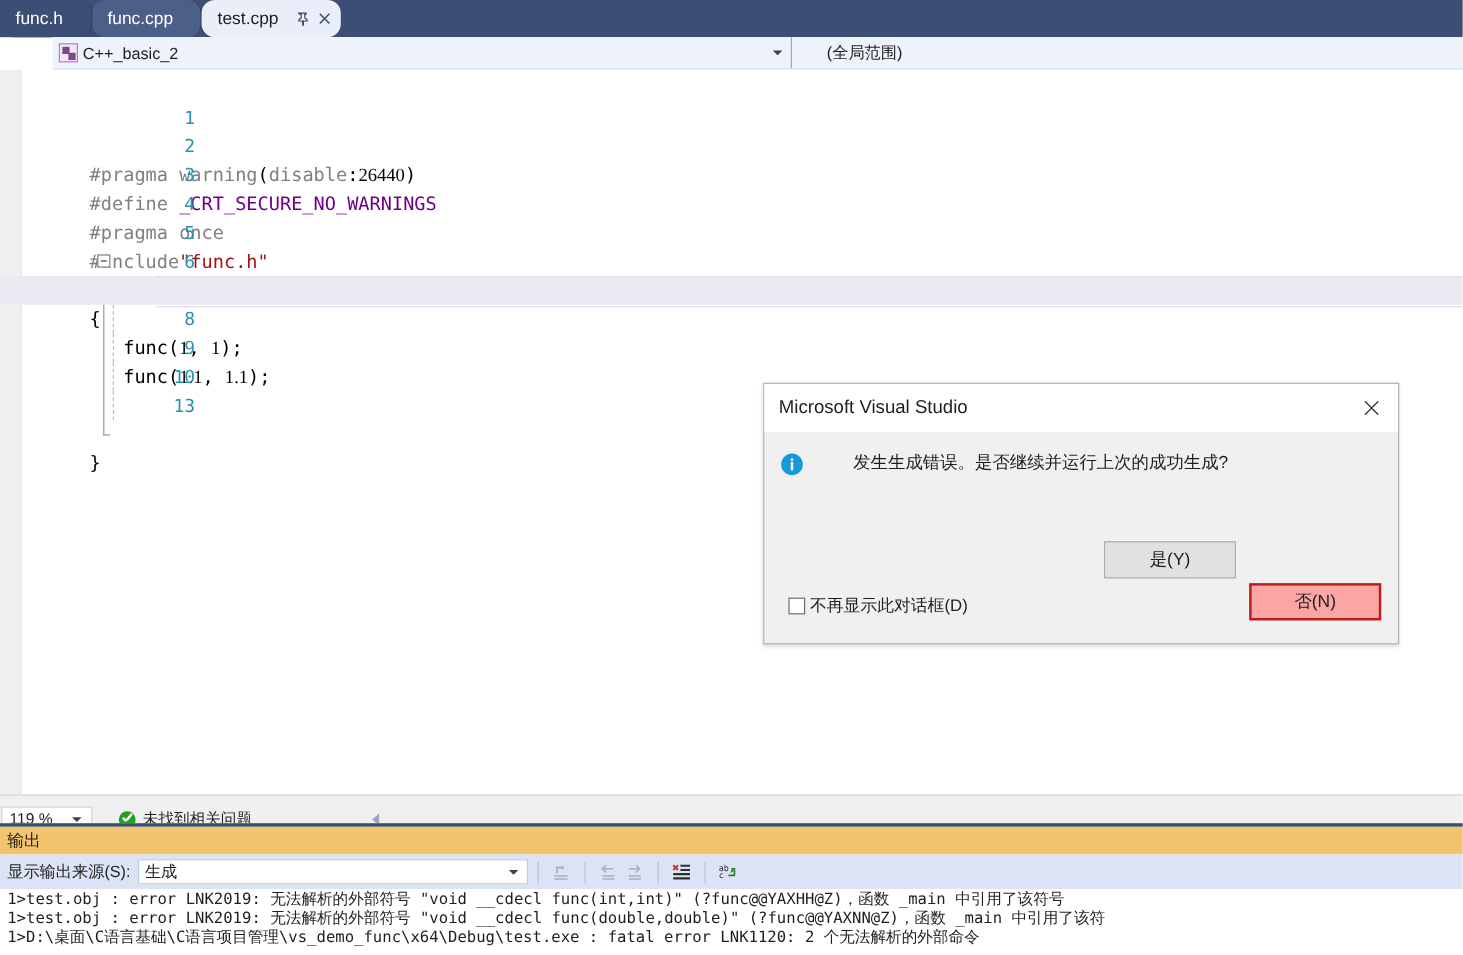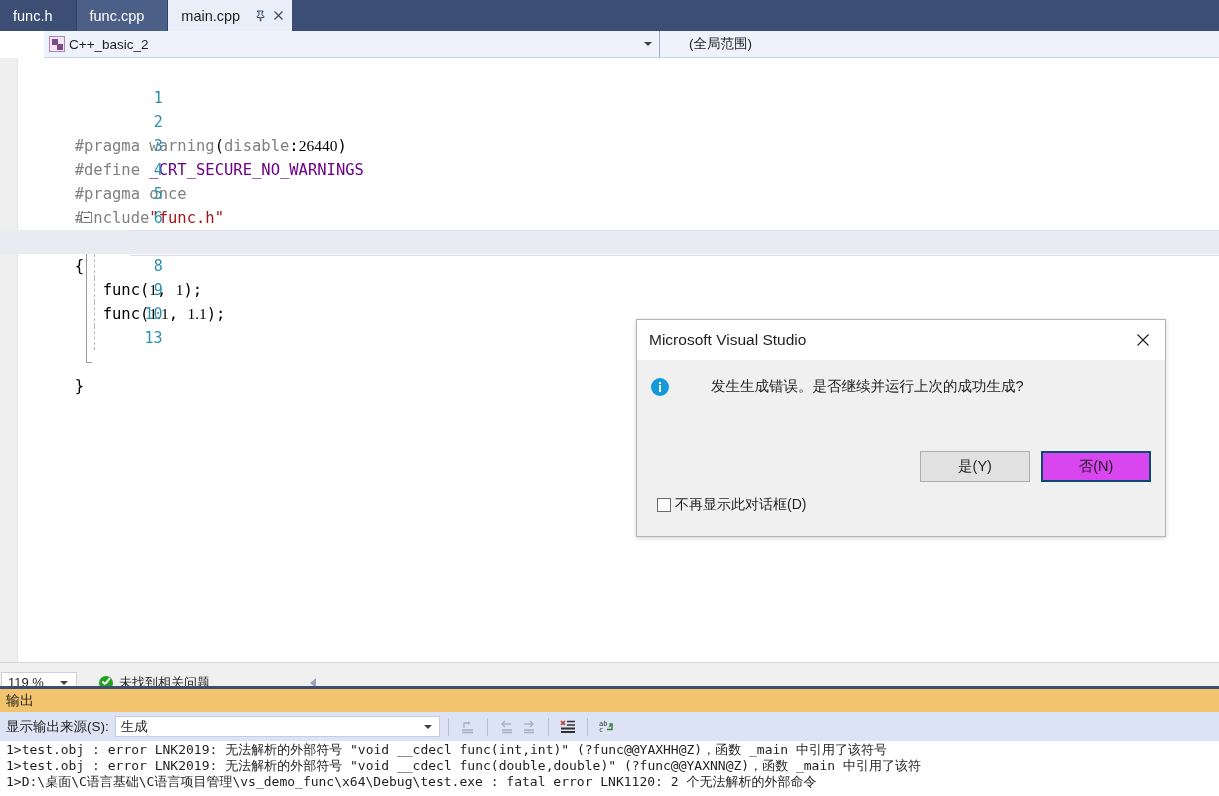--- a/index.html
+++ b/index.html
@@ -26,20 +26,21 @@
   .tab {
     height: 31px;
     display: flex; align-items: center;
     padding: 12px 13px;
     font-size: 14.5px;
     color: #ffffff;
     background: #3c4e73;
     border-right: 1px solid #32415f;
     white-space: nowrap;
     cursor: pointer;
+    border-radius: 11px;
   }
   .tab.alt { background: #4c5f87; }
   .tab.active {
     background: #e9eef8;
     color: #1e1e1e;
     border-right: none;
     padding-right: 6px;
   }
   .tab .tabname { margin-right: 10px; }
   .tab-icon {
@@ -352,22 +353,23 @@
     width: 110px; height: 31px;
     background: #e1e1e1;
     border: 1px solid #adadad;
     font-size: 14.5px;
     color: #1e1e1e;
     display: flex; align-items: center; justify-content: center;
     cursor: pointer;
   }
   .dlg-btn.primary {
     margin-left: 11px;
-    background: #d946ef;
-    border: 2px solid #0c4a6e;
+    background: #fca5a5;
+    border: 2px solid #b91c1c;
+    margin-top: 35px;
   }
   .dlg-check {
     position: absolute;
     left: 20px; top: 176px;
     display: flex; align-items: center;
     font-size: 14px; color: #1e1e1e;
     cursor: pointer;
   }
   .cbox {
     width: 14px; height: 14px;
@@ -383,21 +385,21 @@
 <div id="app">
 
   <div class="tabstrip">
     <div class="tab">
       <span class="tabname">func.h</span>
     </div>
     <div class="tab alt">
       <span class="tabname">func.cpp</span>
     </div>
     <div class="tab active">
-      <span class="tabname">main.cpp</span>
+      <span class="tabname">test.cpp</span>
       <span class="tab-icon">
         <svg width="13" height="13" viewBox="0 0 13 13">
           <path d="M3 2 L9 2 L9 3 L8 3 L8 6 L10 7.5 L10 8.5 L6.8 8.5 L6.8 12 L6.2 12 L6.2 8.5 L3 8.5 L3 7.5 L5 6 L5 3 L4 3 Z" fill="none" stroke="#3b4a66" stroke-width="1"></path>
         </svg>
       </span>
       <span class="tab-icon">
         <svg width="13" height="13" viewBox="0 0 13 13">
           <path d="M2.5 2.5 L10.5 10.5 M10.5 2.5 L2.5 10.5" stroke="#3b4a66" stroke-width="1.2" fill="none"></path>
         </svg>
       </span>

